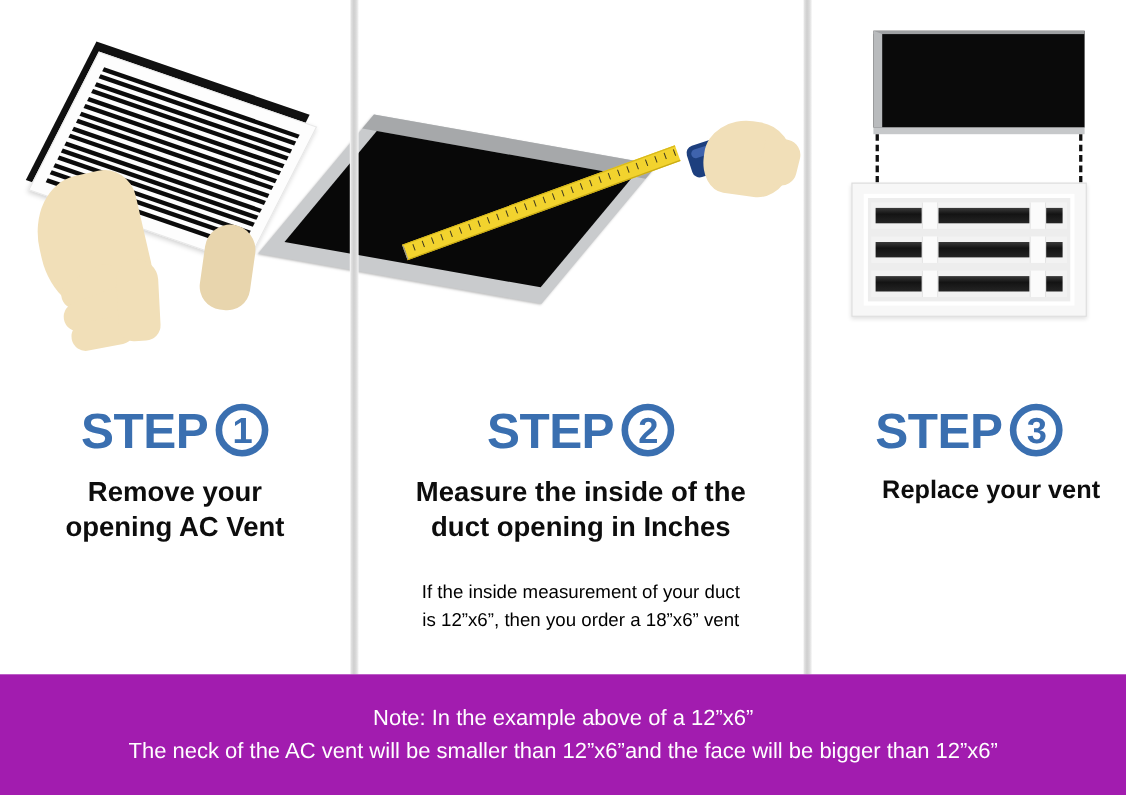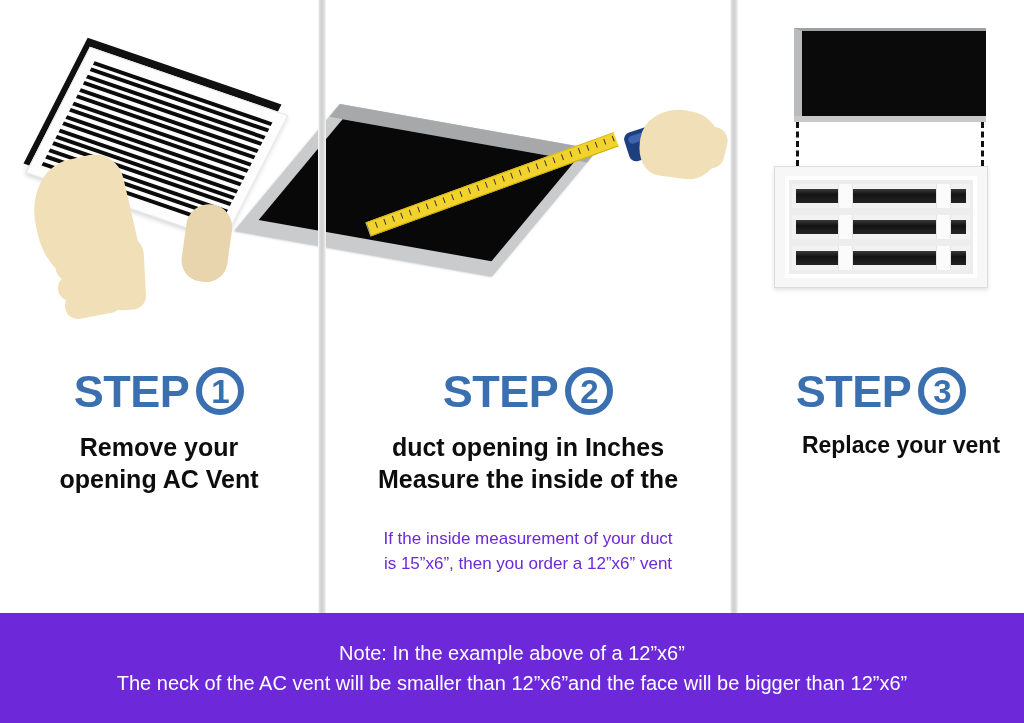--- a/index.html
+++ b/index.html
@@ -98,35 +98,35 @@
     font-weight: bold;
     font-size: 25px;
     line-height: 1.28;
     margin-top: 9px;
     padding: 0 8px;
   }
   .panel.p2 .step-title { font-size: 25px; }
   .panel.p3 .step-title { font-size: 23px; padding-left: 48px; }
 
   .step-sub {
-    color: #6d28d9;
+    color: #000000;
     font-size: 17px;
     line-height: 1.45;
     margin-top: 32px;
     padding: 0 6px;
   }
 
   
   .note-banner {
     position: absolute;
     left: 0;
     top: 613px;
     width: 1024px;
     height: 110px;
-    background: #6d28d9;
+    background: #a21caf;
     color: #ffffff;
     display: flex;
     flex-direction: column;
     align-items: center;
     justify-content: center;
     text-align: center;
     font-size: 20px;
     line-height: 1.5;
   }
   .note-banner .nline { display: block; white-space: nowrap; }
@@ -484,26 +484,26 @@
         <div class="a2-hand-wrist"></div>
       </div>
     </div>
 
     <div class="captions">
       <div class="step-head">
         <span class="step-word">STEP</span>
         <span class="step-circle">2</span>
       </div>
       <div class="step-title">
+        <div>Measure the inside of the</div>
         <div>duct opening in Inches</div>
-        <div>Measure the inside of the</div>
       </div>
       <div class="step-sub">
         <div>If the inside measurement of your duct</div>
-        <div>is 15”x6”, then you order a 12”x6” vent</div>
+        <div>is 12”x6”, then you order a 18”x6” vent</div>
       </div>
     </div>
   </div>
 
   <div class="panel p3">
 
     <div class="art">
       <div class="a3-wrap">
         <div class="a3-duct"></div>
         <div class="a3-duct-base"></div>

